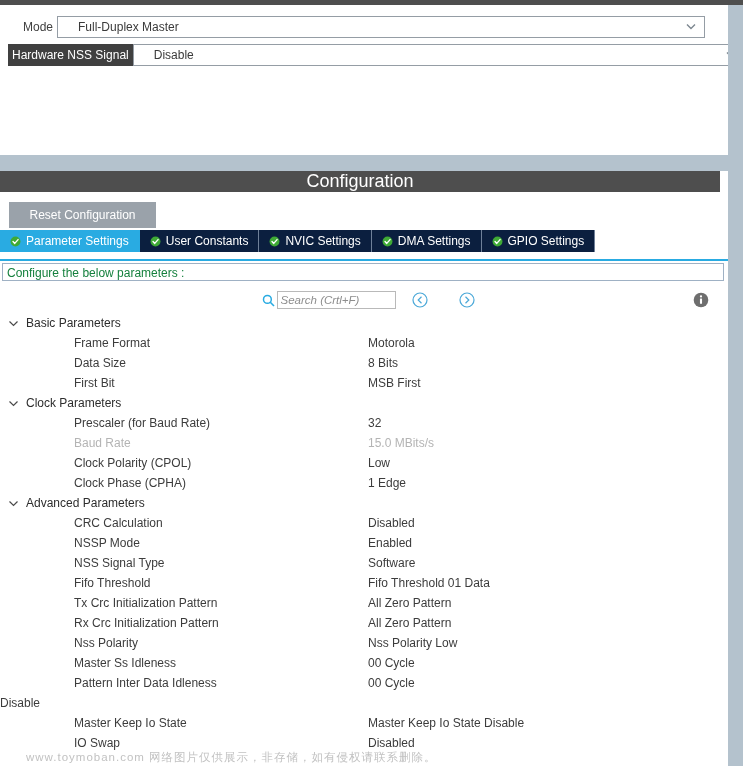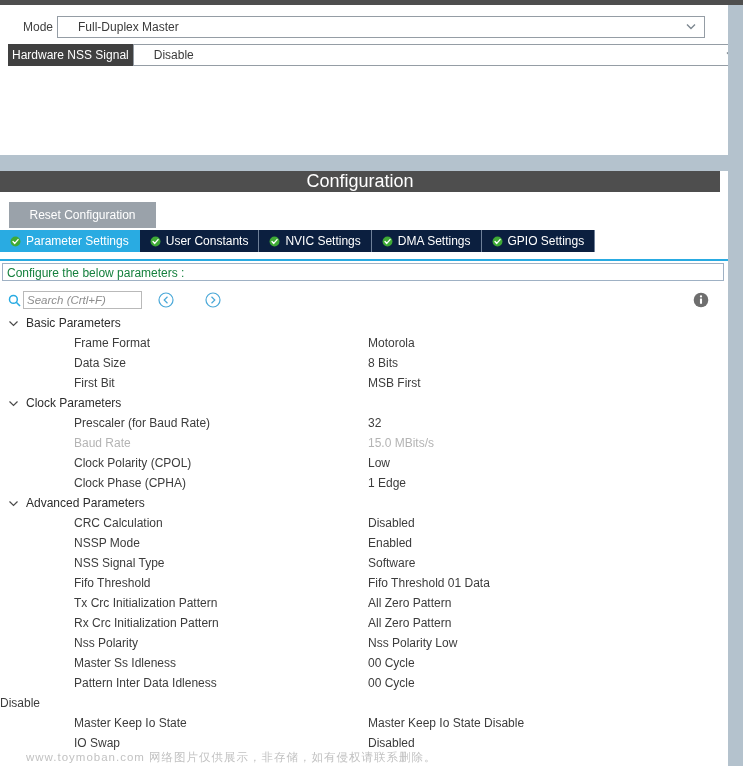--- a/index.html
+++ b/index.html
@@ -199,20 +199,21 @@
   }
 
   
   .search-row {
     position: absolute;
     top: 288px; left: 0;
     width: 728px;
     height: 24px;
     display: flex;
     align-items: center;
+    justify-content: center;
   }
   .search-icon {
     margin-left: 8px;
     width: 13px; height: 13px;
     display: block;
   }
   .search-input {
     margin-left: 2px;
     width: 119px;
     height: 18px;

